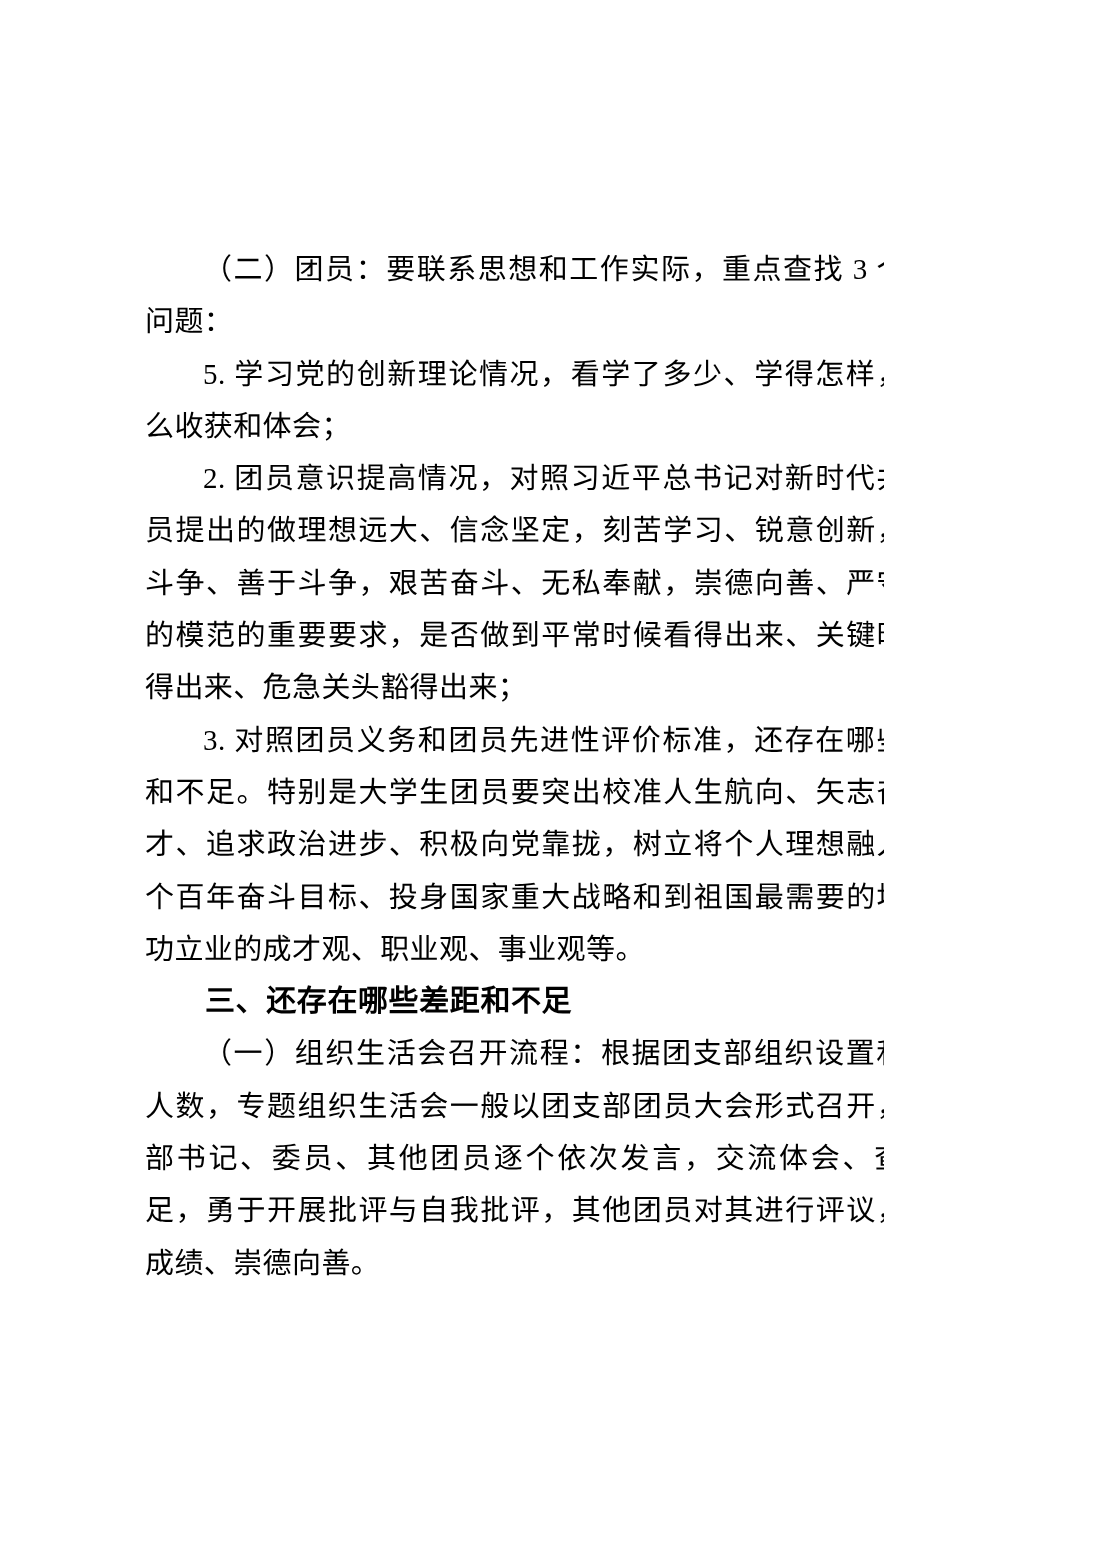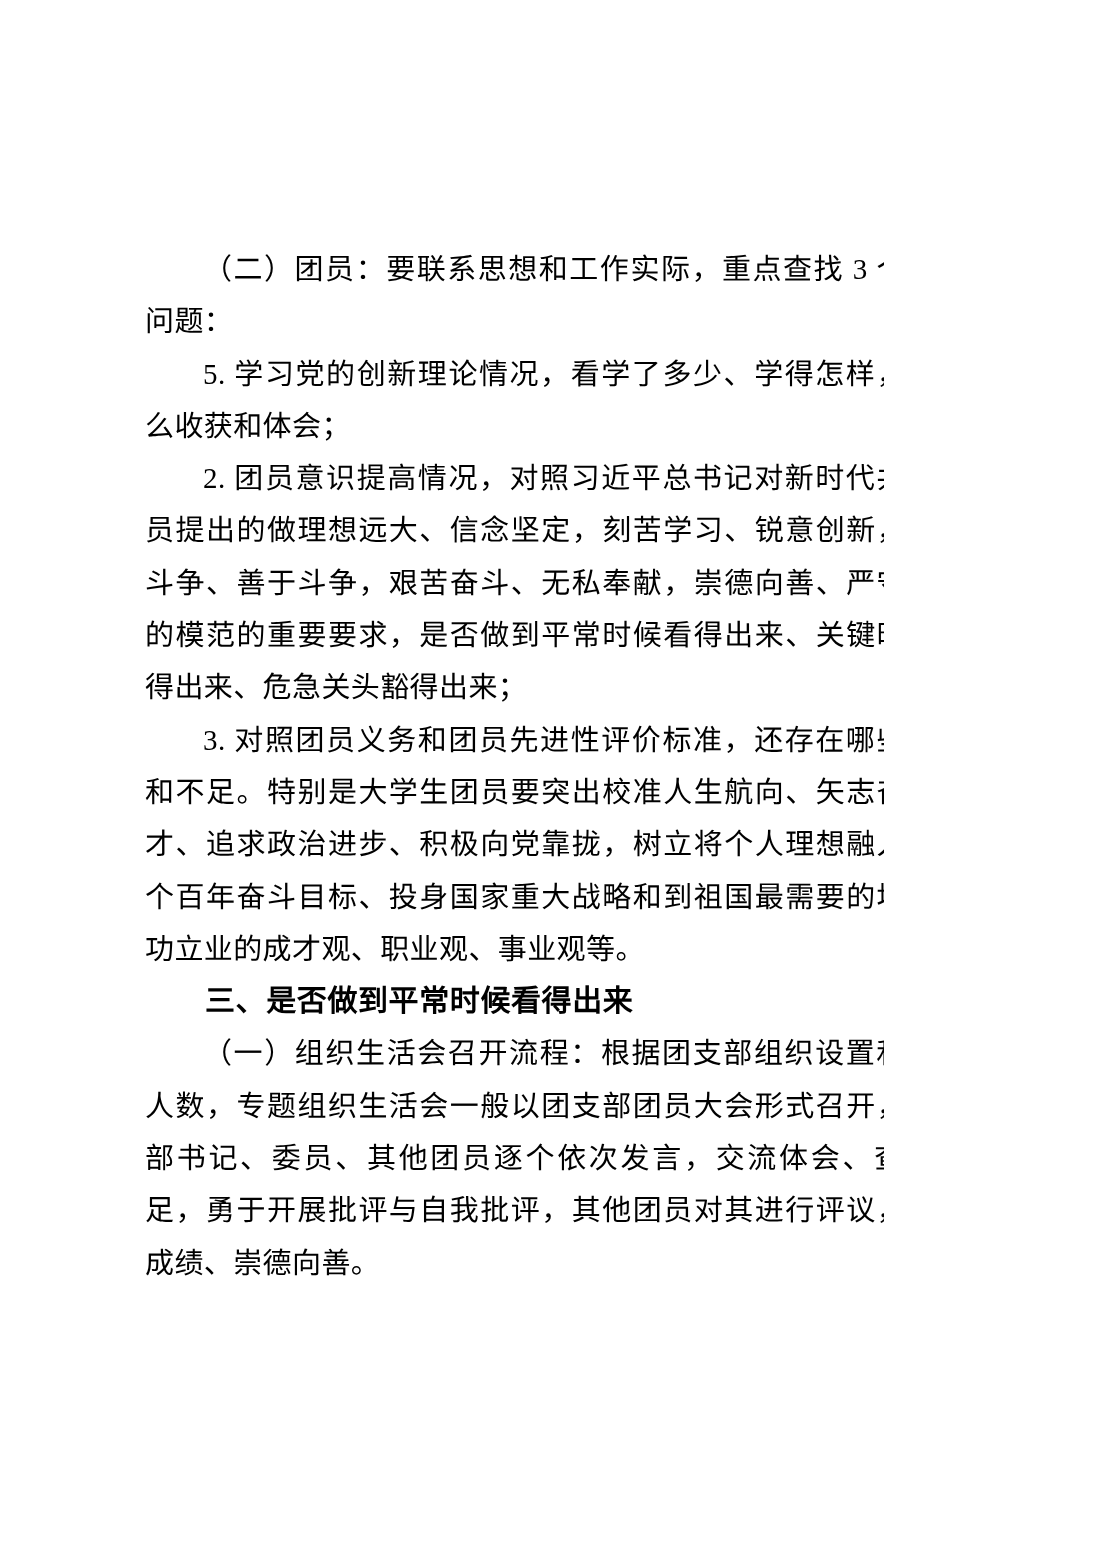--- a/index.html
+++ b/index.html
@@ -54,18 +54,18 @@
 </style>
 </head>
 <body>
 
 <div class="page">
   <div class="content">
     <p>（二）团员：要联系思想和工作实际，重点查找 3 个方面问题：</p>
     <p>5. 学习党的创新理论情况，看学了多少、学得怎样，有什么收获和体会；</p>
     <p>2. 团员意识提高情况，对照习近平总书记对新时代共青团员提出的做理想远大、信念坚定，刻苦学习、锐意创新，敢于斗争、善于斗争，艰苦奋斗、无私奉献，崇德向善、严守纪律的模范的重要要求，是否做到平常时候看得出来、关键时刻站得出来、危急关头豁得出来；</p>
     <p>3. 对照团员义务和团员先进性评价标准，还存在哪些差距和不足。特别是大学生团员要突出校准人生航向、矢志奋发成才、追求政治进步、积极向党靠拢，树立将个人理想融入第二个百年奋斗目标、投身国家重大战略和到祖国最需要的地方建功立业的成才观、职业观、事业观等。</p>
-    <p class="heading">三、是否做到平常时候看得出来</p>
+    <p class="heading">三、还存在哪些差距和不足</p>
     <p>（一）组织生活会召开流程：根据团支部组织设置和团员人数，专题组织生活会一般以团支部团员大会形式召开，团支部书记、委员、其他团员逐个依次发言，交流体会、查找不足，勇于开展批评与自我批评，其他团员对其进行评议，肯定成绩、崇德向善。</p>
   </div>
 
   <div class="page-number">- 3 -</div>
 </div>
 
 </body></html>

